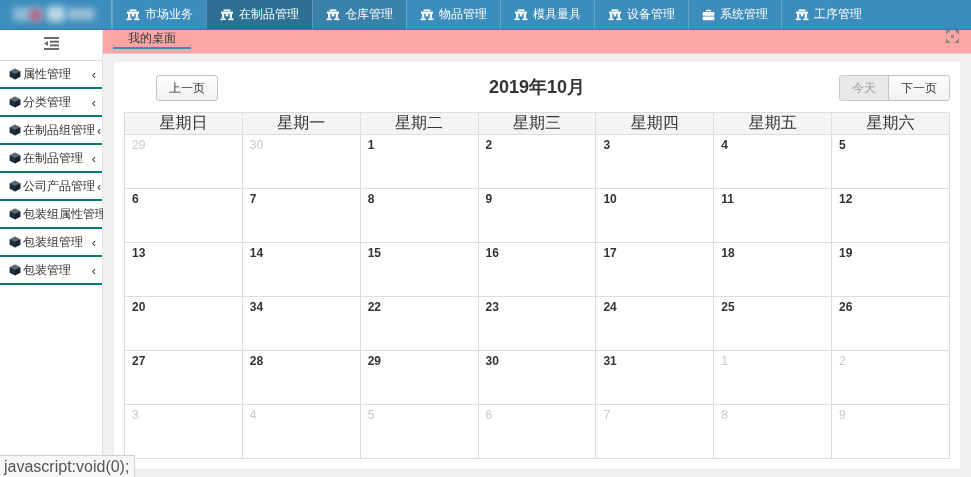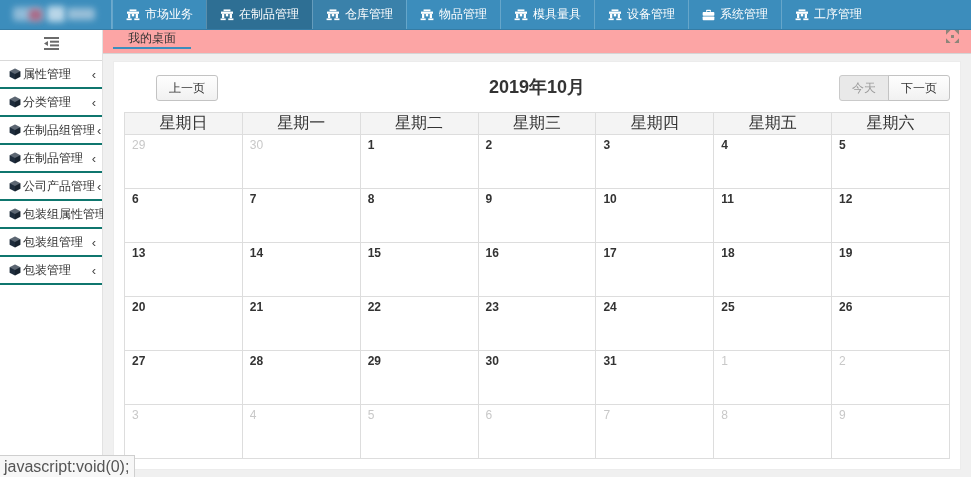--- a/index.html
+++ b/index.html
@@ -393,21 +393,21 @@
                 </td>
                 <td class="">
                   <div class="daynum">19</div>
                 </td>
               </tr>
               <tr>
                 <td class="">
                   <div class="daynum">20</div>
                 </td>
                 <td class="">
-                  <div class="daynum">21</div>
+                  <div class="daynum">34</div>
                 </td>
                 <td class="">
                   <div class="daynum">22</div>
                 </td>
                 <td class="">
                   <div class="daynum">23</div>
                 </td>
                 <td class="">
                   <div class="daynum">24</div>
                 </td>

